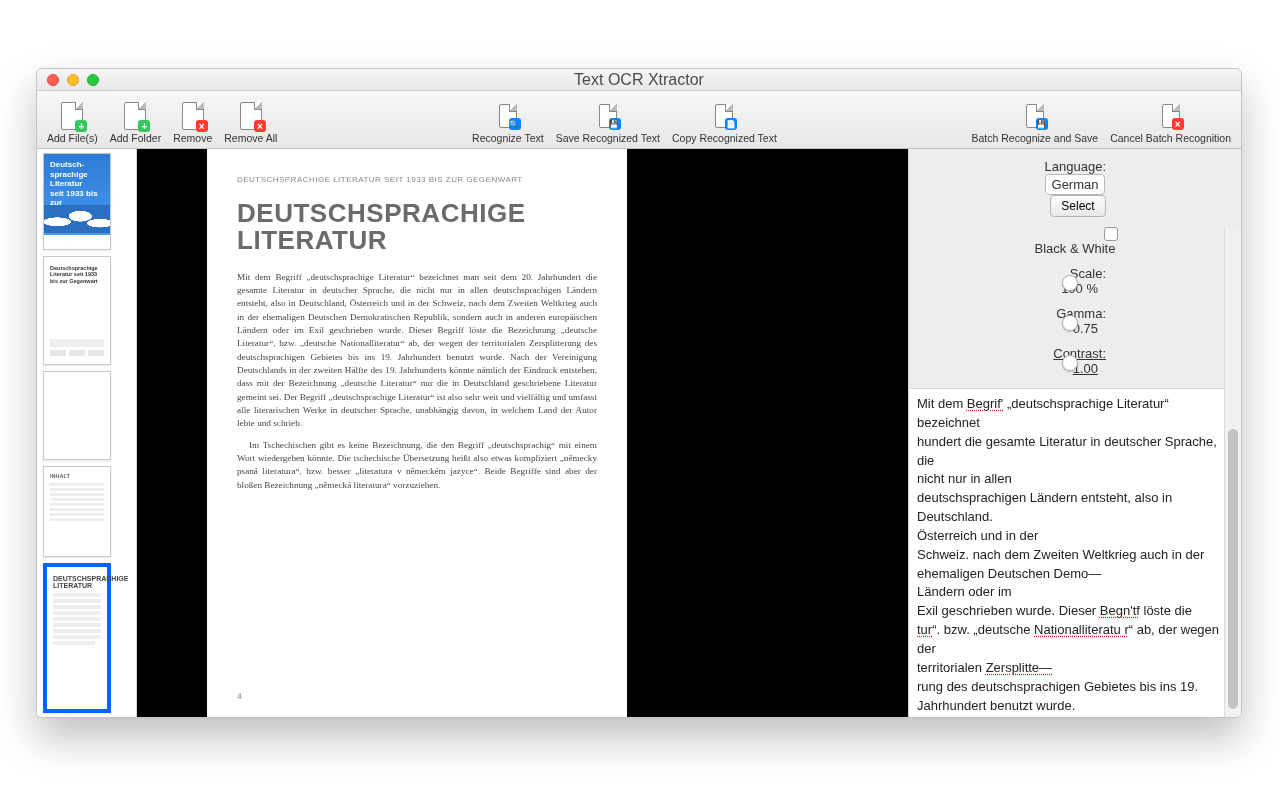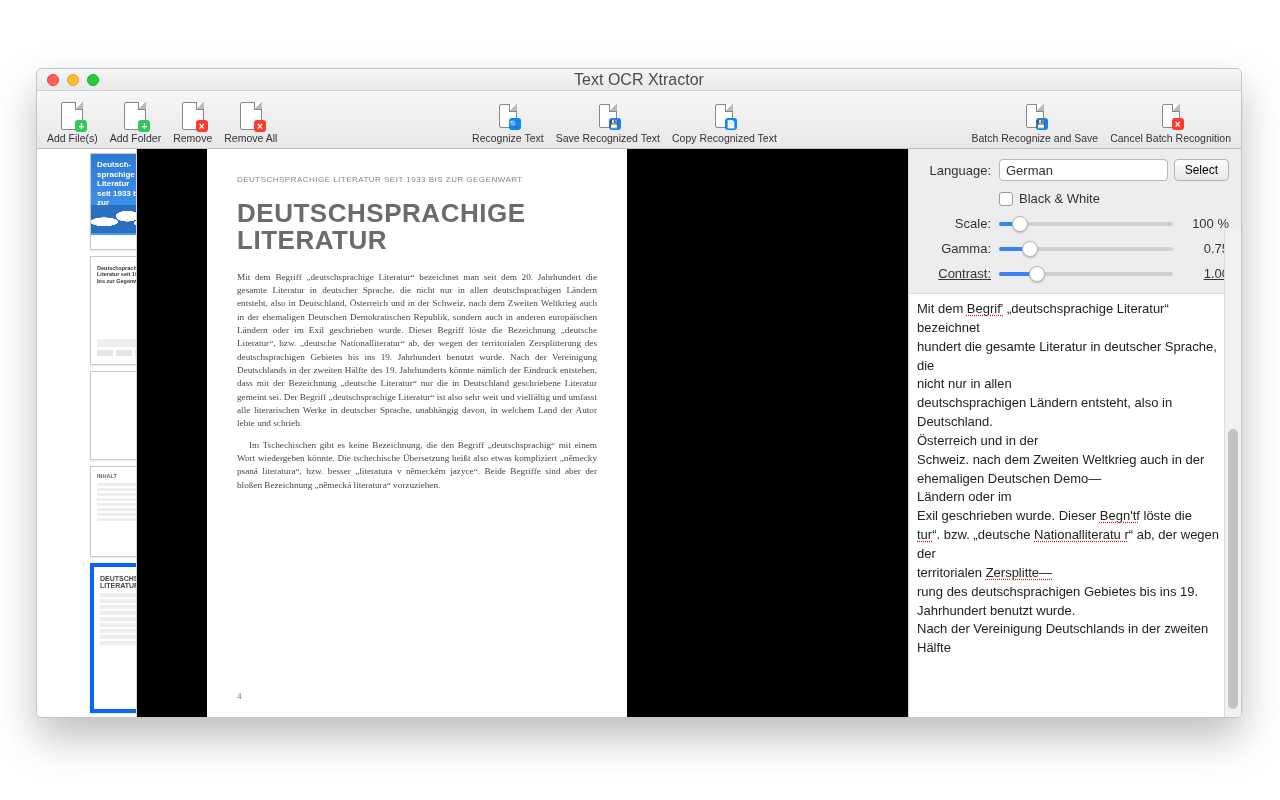--- a/index.html
+++ b/index.html
@@ -45,21 +45,21 @@
   }
   .badge.green{background:#34c759;} .badge.red{background:#ff3b30;}
   .badge.blue{background:#0a84ff;}
   .tb-spacer { flex:1; }
   .content { flex:1; display:flex; background:#fff; min-height:0; }
   .thumbs {
     width:100px; background:#fff; border-right:1px solid #d6d6d6; overflow-y:auto;
     padding:4px 6px; display:flex; flex-direction:column; gap:6px;
   }
   .thumb {
-    width:68px; background:#fff; border:1px solid #c9c9c9; box-shadow:0 1px 2px rgba(0,0,0,.1);margin-left:47px;
+    width:68px; background:#fff; border:1px solid #c9c9c9; box-shadow:0 1px 2px rgba(0,0,0,.1);
   }
   .thumb.cover { height:120px; background:linear-gradient(#2d7bd6,#4aa0f4); color:#fff; font-size:8px; font-weight:bold; padding:6px; line-height:1.2; position:relative;}
   .thumb.cover .clouds{position:absolute;left:0;right:0;bottom:16px;height:28px;background:radial-gradient(ellipse at 20% 60%, #fff 18%, transparent 19%),radial-gradient(ellipse at 55% 40%, #fff 22%, transparent 23%),radial-gradient(ellipse at 85% 65%, #fff 16%, transparent 17%),#2b6fc3;}
   .thumb.cover .footer{position:absolute;left:0;right:0;bottom:0;height:14px;background:#fff;}
   .thumb.plain { height:110px; padding:8px 6px; font-size:5px; line-height:1.2; color:#555;}
   .thumb.plain .tt{font-weight:bold;font-size:5.5px;color:#333;margin-bottom:4px;}
   .thumb.toc { height:112px; padding:6px; font-size:4.5px; color:#666;}
   .thumb.sel { border:4px solid #0a63ff; padding:0; }
   .thumb.sel .inner{width:100%;height:142px;background:#fff;padding:8px 6px;font-size:5px;color:#777;}
   .thumb.sel .inner .tt{font-weight:800;color:#444;font-size:7px;margin-bottom:4px;}
@@ -72,21 +72,21 @@
   .vp-running { font-size:8px; letter-spacing:.06em; color:#888; margin-bottom:16px; font-family:Arial,sans-serif;}
   .vp-title { font-size:26px; font-weight:800; color:#6b6b6b; letter-spacing:.02em; line-height:1.05; margin-bottom:16px; font-family:Arial,sans-serif;}
   .vp-body { font-size:9.2px; line-height:1.45; color:#474747; text-align:justify; }
   .vp-body p{margin-bottom:8px;}
   .vp-num{margin-top:auto; font-size:9px; color:#777;}
   .viewer-fill{flex:1; background:#000;}
   .panel {
     width:333px; border-left:1px solid #d6d6d6; display:flex; flex-direction:column; background:#f6f6f6;
   }
   .panel-settings { padding:10px 12px; background:#ecedee; border-bottom:1px solid #d7d7d7;}
-  .row { display:flex; align-items:center; margin-bottom:10px; font-size:13px; color:#333;}
+  .row { display:flex; align-items:center; margin-bottom:10px; font-size:13px; color:#333;flex-direction:column;}
   .row .lbl{width:70px; text-align:right; margin-right:8px;}
   .combo {
     flex:1; height:22px; background:#fff; border:1px solid #b8b8b8; border-radius:4px;
     padding:2px 6px; font-size:13px; display:flex; align-items:center;
   }
   .sel-btn{
     margin-left:6px; height:22px; padding:0 10px; font-size:12px;
     background:linear-gradient(#fdfdfd,#e8e8e8); border:1px solid #b4b4b4; border-radius:4px;
   }
   .chk{width:14px;height:14px;border:1px solid #999;border-radius:3px;background:#fff;margin:0 6px 0 78px;}

